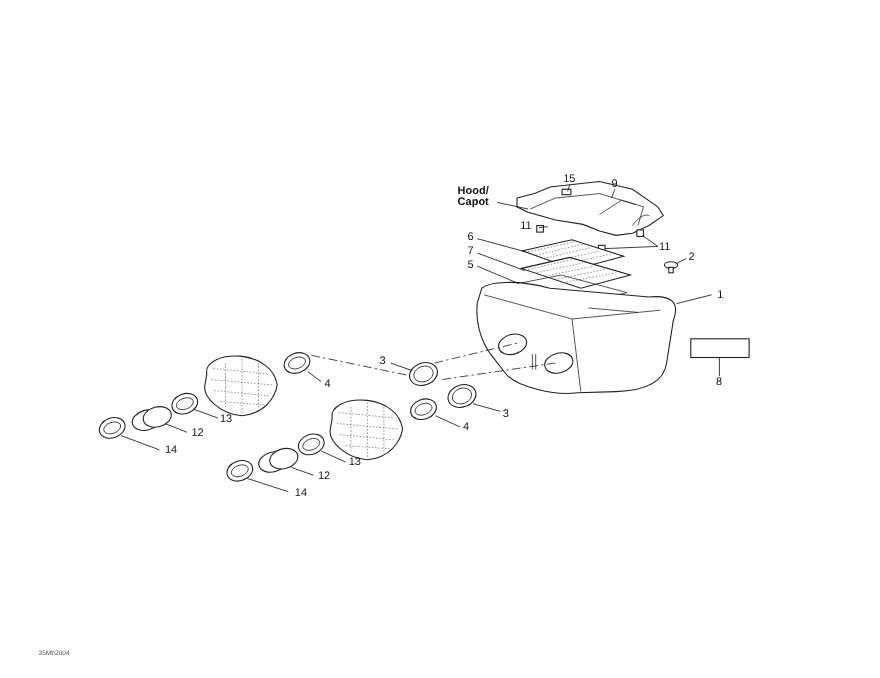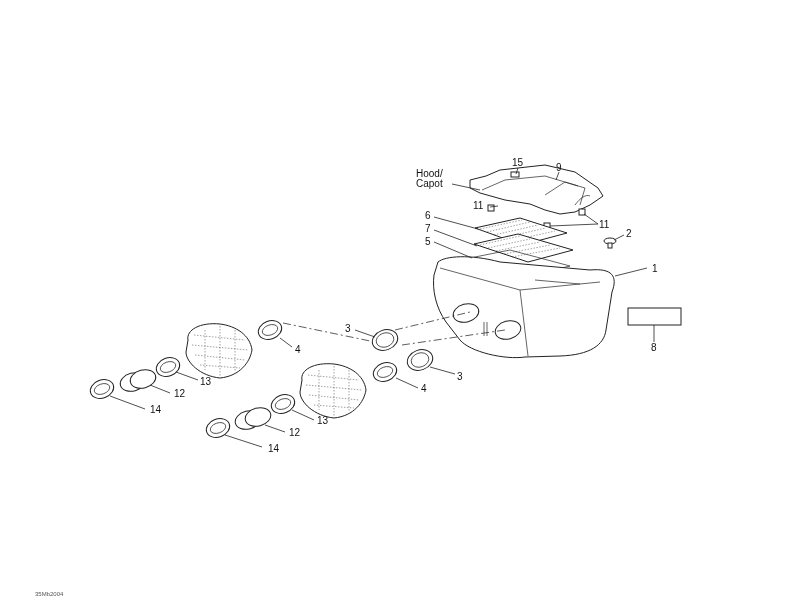--- a/index.html
+++ b/index.html
@@ -116,21 +116,21 @@
       <path class="lead" d="M396,378 L418,388"></path>
       <path class="lead" d="M176,372 L198,380"></path>
       <path class="lead" d="M292,410 L314,420"></path>
       <path class="lead" d="M150,385 L170,393"></path>
       <path class="lead" d="M265,425 L285,432"></path>
       <path class="lead" d="M110,396 L145,409"></path>
       <path class="lead" d="M225,435 L262,447"></path>
     </g>
   </svg>
 
-  <div class="lbl hood" style="left:416px;top:169px;">
+  <div class="lbl hood" style="left:416px;top:169px;font-weight:bold;">
     <div>Hood/</div>
     <div>Capot</div>
   </div>
 
   <span class="lbl" style="left:652px;top:264px;">1</span>
   <span class="lbl" style="left:626px;top:229px;">2</span>
   <span class="lbl" style="left:345px;top:324px;">3</span>
   <span class="lbl" style="left:457px;top:372px;">3</span>
   <span class="lbl" style="left:295px;top:345px;">4</span>
   <span class="lbl" style="left:421px;top:384px;">4</span>

